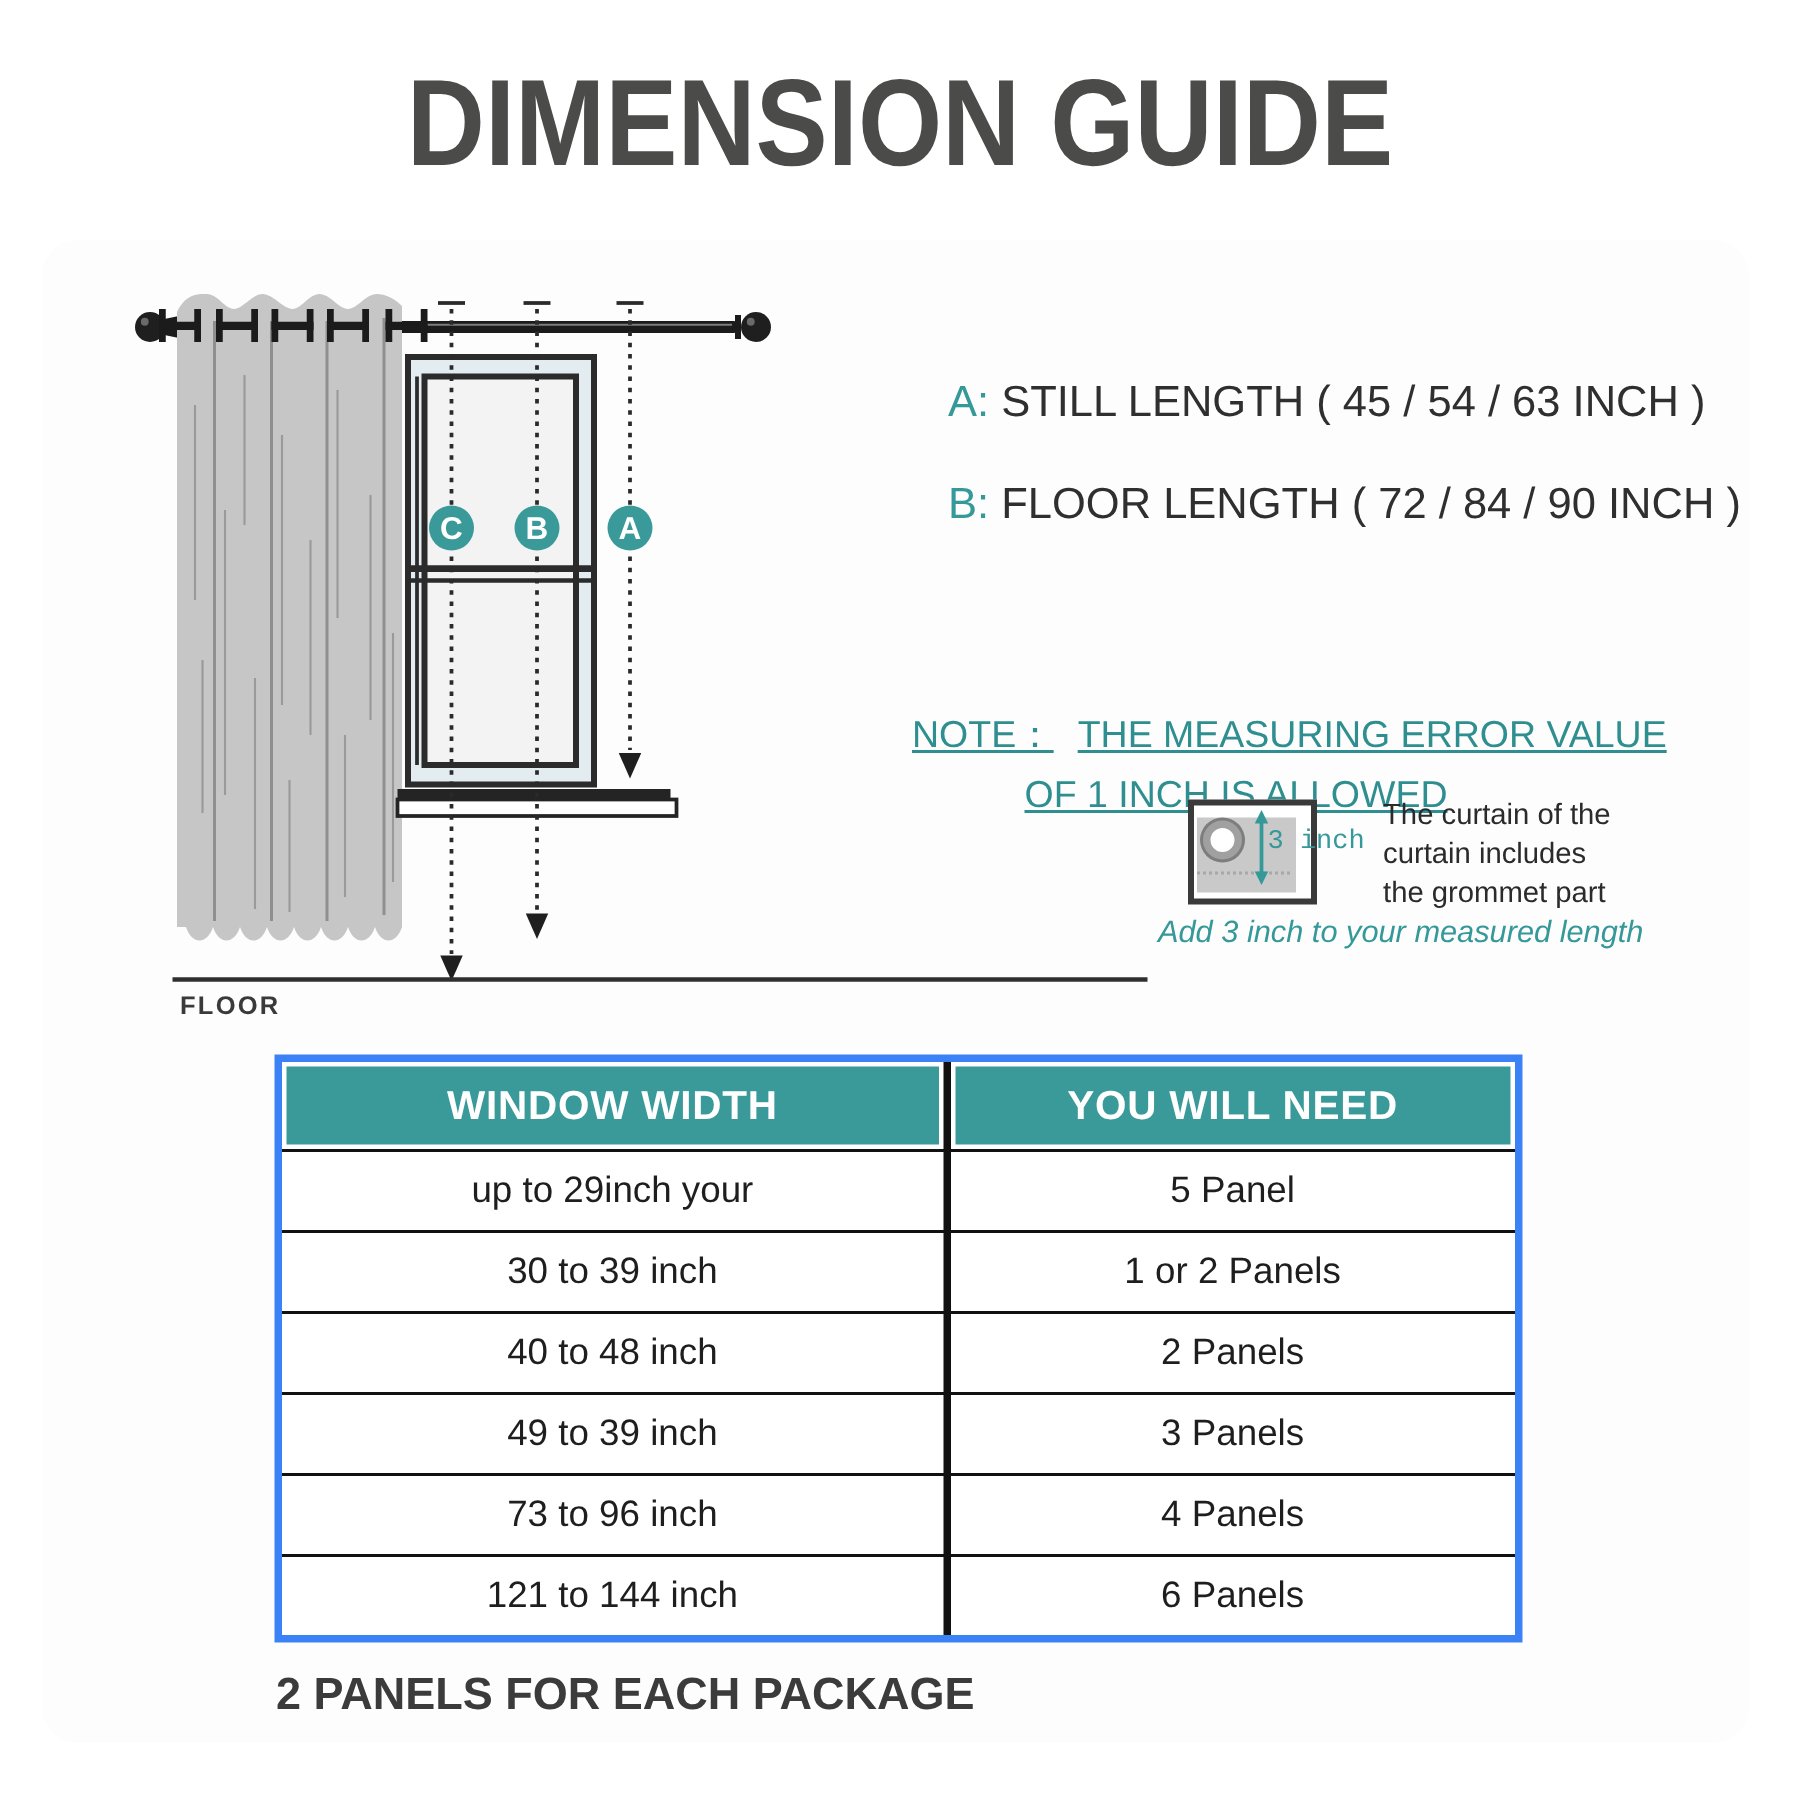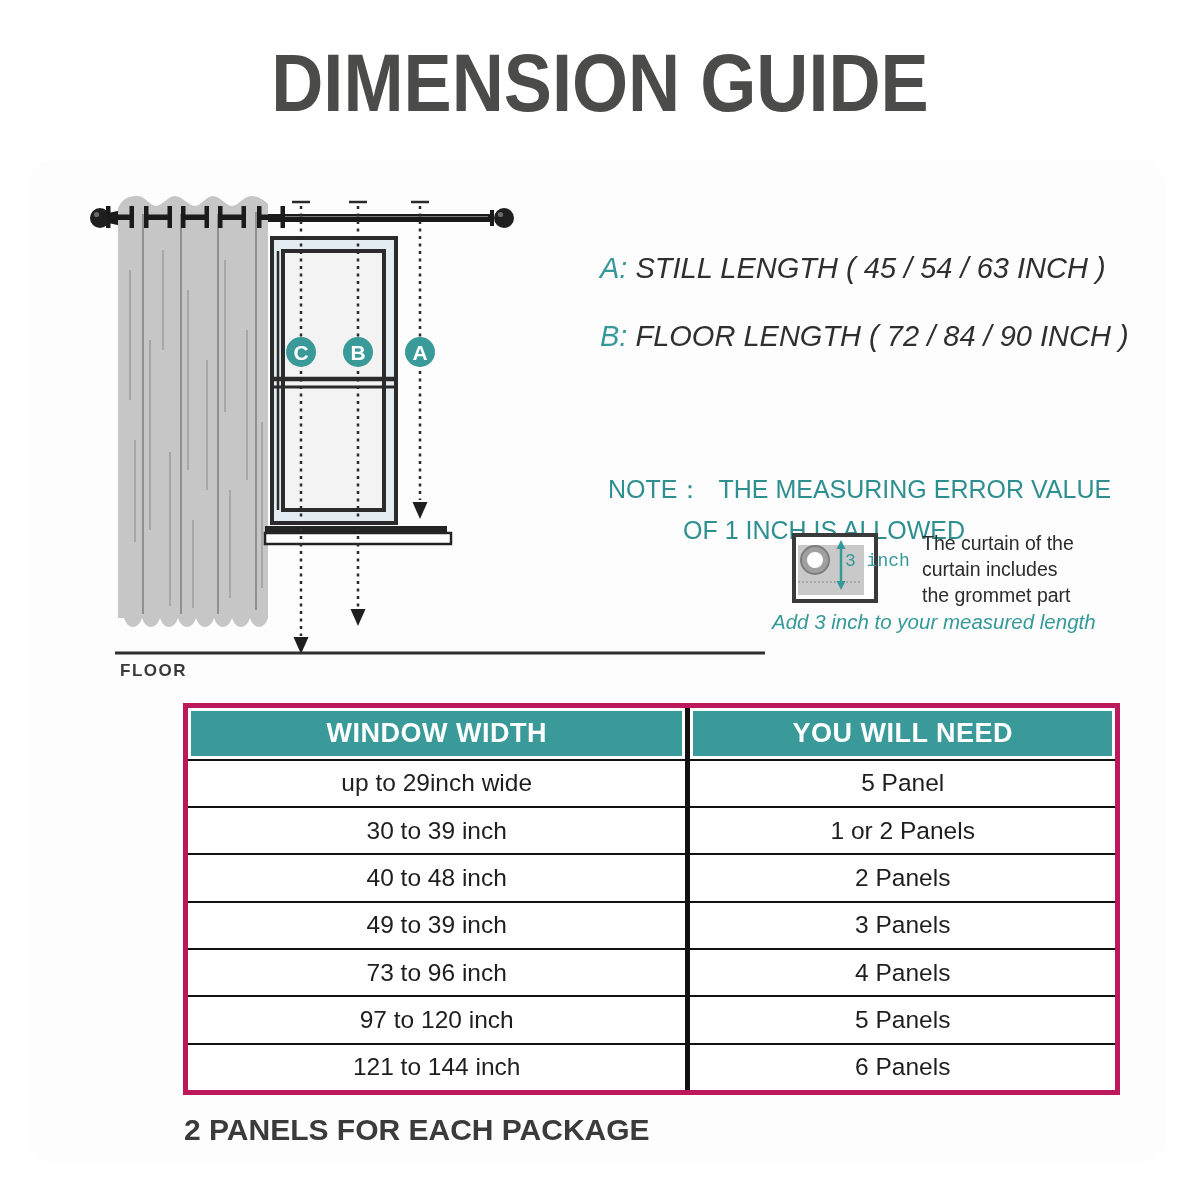--- a/index.html
+++ b/index.html
@@ -4,38 +4,38 @@
 <style>
   * { margin:0; padding:0; box-sizing:border-box; }
   html,body { width:1200px; height:1200px; }
   body { font-family:"Liberation Sans", sans-serif; background:#e9e8e8; }
   .canvas { position:relative; width:1200px; height:1200px; background:#ffffff; overflow:hidden; }
   .card { position:absolute; left:28px; top:160px; width:1138px; height:1002px; background:#fdfdfd; border-radius:24px; }
   .title { position:absolute; top:36px; left:0; width:1200px; text-align:center;
            font-size:82px; font-weight:700; color:#4b4b49; letter-spacing:0px;
            transform:scaleX(0.88); transform-origin:center; white-space:nowrap; }
   
-  .len { position:absolute; left:600px; font-size:29px; color:#2f2f2f; white-space:nowrap;font-style:italic; }
+  .len { position:absolute; left:632px; font-size:29px; color:#2f2f2f; white-space:nowrap; }
   .teal { color:#359899; }
-  .note-line { position:absolute; font-size:25px; color:#2f8f90; white-space:nowrap; }
+  .note-line { position:absolute; font-size:25px; color:#2f8f90; white-space:nowrap;text-decoration:underline; }
   .note-label { margin-right:16px; }
   
   .grom-box { position:absolute; left:792px; top:533px; width:86px; height:70px;
               border:4px solid #3a3a3a; background:#fff; }
   .grom-fabric { position:absolute; left:2px; top:8px; width:66px; height:50px; background:#c9c9c9; }
   .grom-stitch { position:absolute; left:2px; top:44px; width:62px; border-top:2px dotted #a8a8a8; }
   .grom-ring { position:absolute; left:6px; top:10px; width:26px; height:26px; border-radius:50%;
                background:#fff; border:5px solid #a0a0a0; box-shadow:0 0 0 2px #7d7d7d; }
   .grom-arrow { position:absolute; left:38px; top:2px; }
   .grom-measure { position:absolute; left:845px; top:551px; font-size:18px; color:#359899; white-space:nowrap; z-index:3;font-family:Liberation Mono, monospace; }
   .grom-desc { position:absolute; left:922px; top:530px; font-size:19.5px; line-height:26px; color:#2b2b2b; white-space:nowrap; }
   .grom-tip { position:absolute; left:772px; top:610px; font-size:20.5px; color:#359899; white-space:nowrap;font-style:italic; }
   
-  .ptable { position:absolute; left:183px; top:703px; width:937px; height:392px;
-            border:5px solid #be185d; background:#fff; display:flex; flex-direction:column; }
+  .ptable { position:absolute; left:183px; top:703px; width:832px; height:392px;
+            border:5px solid #3b82f6; background:#fff; display:flex; flex-direction:column; }
   .trow { flex:1; display:flex; border-top:2px solid #111; }
   .trow.header { border-top:none; flex:1.12; }
   .cell { display:flex; align-items:center; justify-content:center; font-size:24.5px; color:#1e1e1e; }
   .c1 { width:54.2%; border-right:5px solid #111; }
   .c2 { flex:1; }
   .hcell { padding:3px; }
   .hfill { width:100%; height:100%; background:#3a9a9a; display:flex; align-items:center; justify-content:center;
            color:#fff; font-weight:700; font-size:27px; letter-spacing:0.5px; }
   .footer-note { position:absolute; left:184px; top:1113px; font-size:30px; font-weight:600; color:#3b3b3b; white-space:nowrap; }
   svg text { font-family:"Liberation Sans", sans-serif; }
@@ -195,44 +195,40 @@
   <div class="ptable">
     <div class="trow header">
       <div class="cell c1 hcell">
         <div class="hfill">WINDOW WIDTH</div>
       </div>
       <div class="cell c2 hcell">
         <div class="hfill">YOU WILL NEED</div>
       </div>
     </div>
     <div class="trow">
-      <div class="cell c1">up to 29inch wide</div>
+      <div class="cell c1">up to 29inch your</div>
       <div class="cell c2">5 Panel</div>
     </div>
     <div class="trow">
       <div class="cell c1">30 to 39 inch</div>
       <div class="cell c2">1 or 2 Panels</div>
     </div>
     <div class="trow">
       <div class="cell c1">40 to 48 inch</div>
       <div class="cell c2">2 Panels</div>
     </div>
     <div class="trow">
       <div class="cell c1">49 to 39 inch</div>
       <div class="cell c2">3 Panels</div>
     </div>
     <div class="trow">
       <div class="cell c1">73 to 96 inch</div>
       <div class="cell c2">4 Panels</div>
     </div>
     <div class="trow">
-      <div class="cell c1">97 to 120 inch</div>
-      <div class="cell c2">5 Panels</div>
-    </div>
-    <div class="trow">
       <div class="cell c1">121 to 144 inch</div>
       <div class="cell c2">6 Panels</div>
     </div>
   </div>
 
   <div class="footer-note">2 PANELS FOR EACH PACKAGE</div>
 
 </div>
 
 </body></html>

